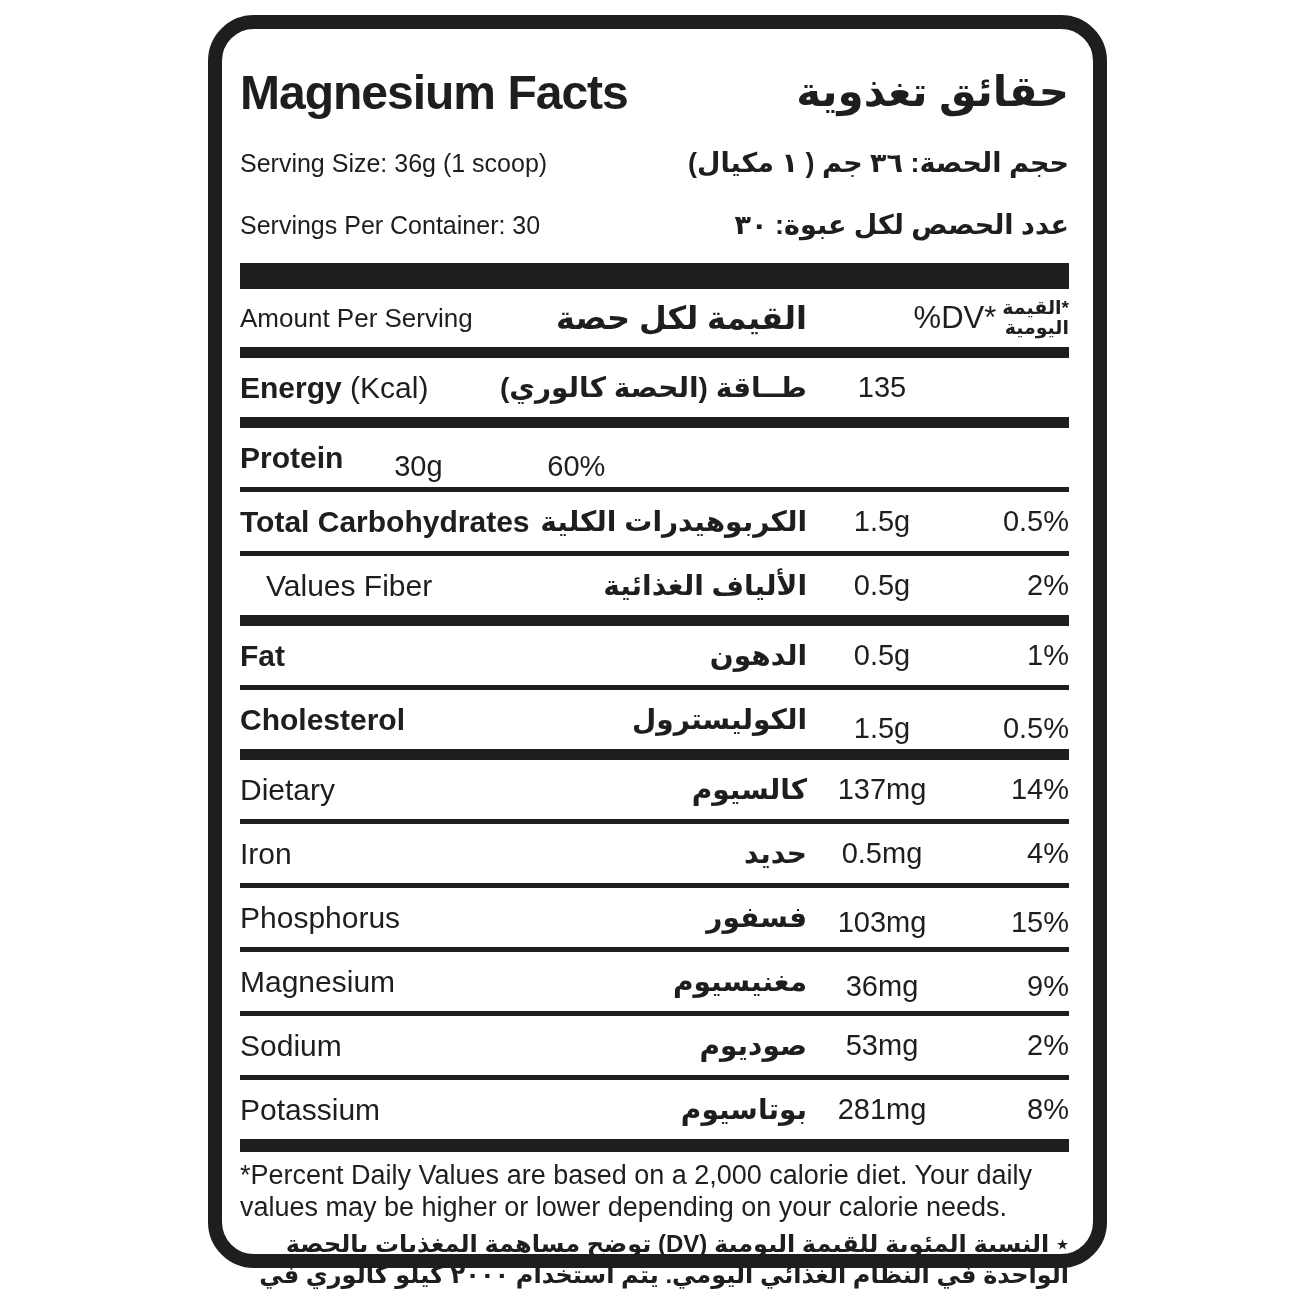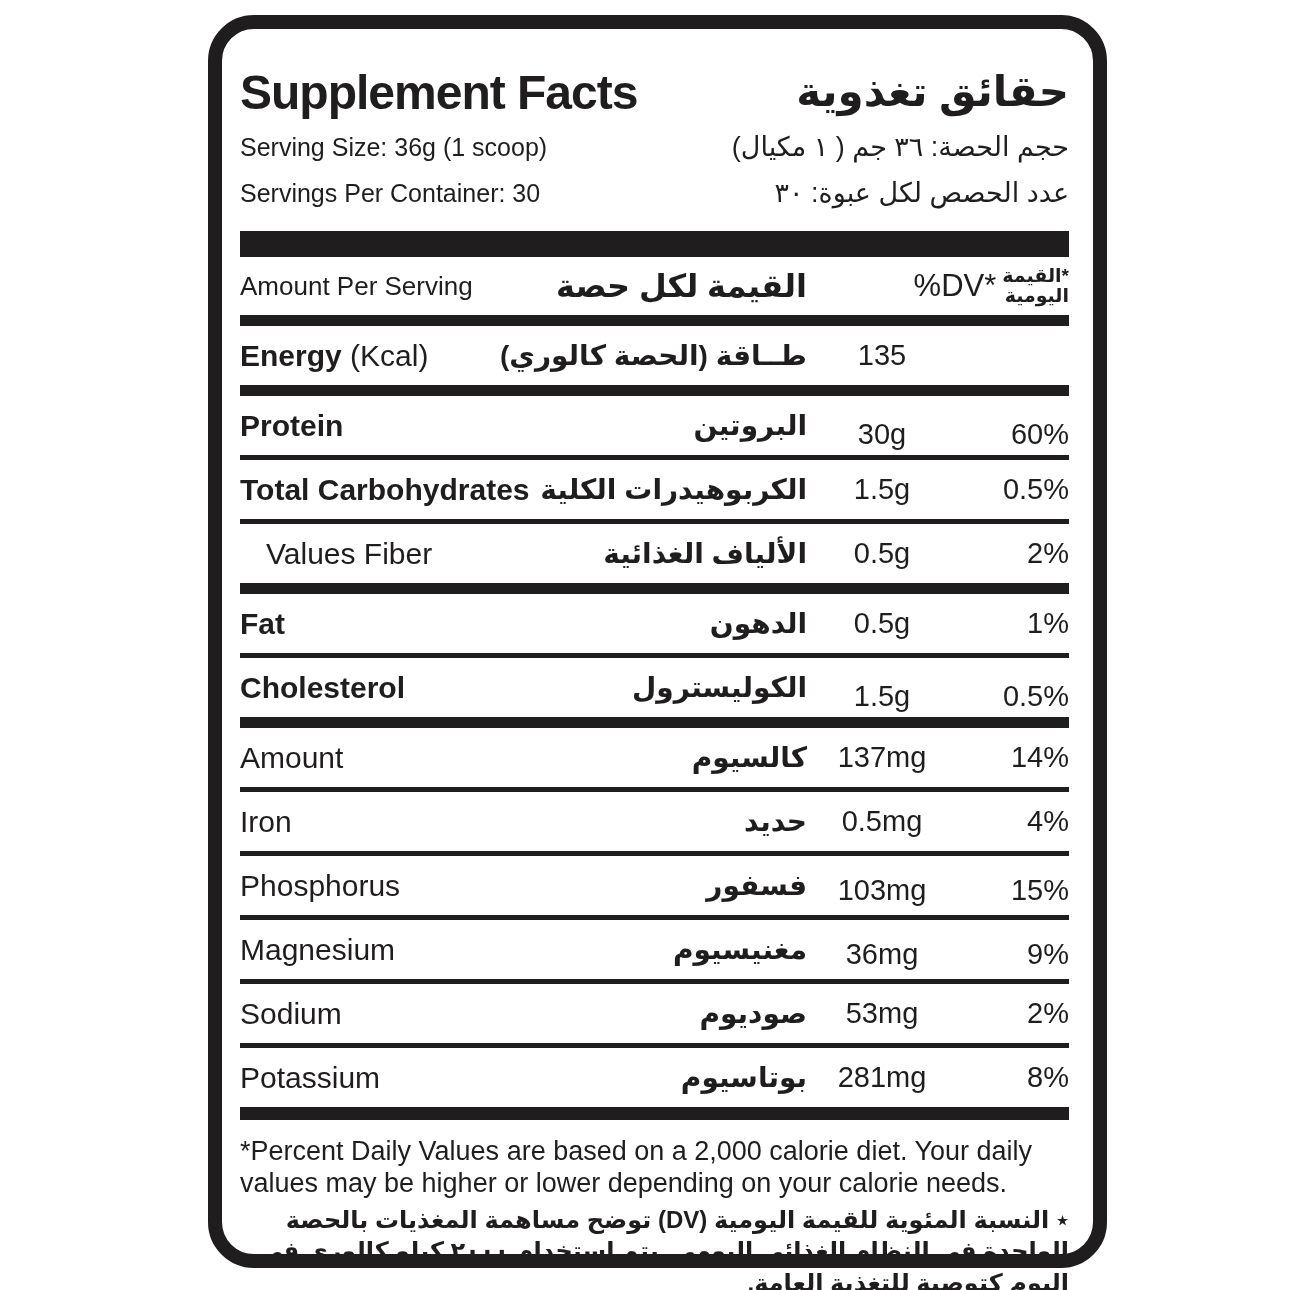--- a/index.html
+++ b/index.html
@@ -51,21 +51,21 @@
     line-height: 1.0;
     padding-top: 2px;
   }
   .serving-row {
     display: flex;
     justify-content: space-between;
     align-items: baseline;
     margin-top: 14px;
   }
   .serving-en { font-size: 25px; font-weight: normal; }
-  .serving-ar { font-size: 27px; font-weight: normal; }
+  .serving-ar { font-size: 27px; font-weight: bold; margin-top: 16px; }
   
   .band   { height: 26px; background: #201d1e; margin-top: 22px; }
   .rule-thin  { height: 5px;  background: #201d1e; }
   .rule-thick { height: 11px; background: #201d1e; }
   .rule-bar   { height: 13px; background: #201d1e; }
   
   .col-header {
     display: flex;
     align-items: center;
     height: 58px;
@@ -109,41 +109,41 @@
     font-weight: bold;
     font-size: 28px;
     padding-left: 8px;
   }
   .amt { width: 150px; text-align: center; font-size: 29px; }
   .dv  { width: 112px; text-align: right;  font-size: 29px; }
   .drop .amt, .drop .dv { position: relative; top: 9px; }
   .drop-sm .amt, .drop-sm .dv { position: relative; top: 5px; }
   
   .footer-en {
-    margin-top: 16px;
+    margin-top: 8px;
     font-size: 27px;
     line-height: 1.18;
   }
   .footer-ar {
     margin-top: 4px;
     font-size: 24px;
     font-weight: bold;
     line-height: 1.32;
     text-align: right;
   }
 </style>
 </head>
 <body>
 
 <div class="stage">
   <div class="card">
     <div class="content">
 
       <div class="title-row">
-        <div class="title-en">Supplement Facts</div>
+        <div class="title-en">Magnesium Facts</div>
         <div class="title-ar" dir="rtl">حقائق تغذوية</div>
       </div>
 
       <div class="serving-row">
         <div class="serving-en">Serving Size: 36g (1 scoop)</div>
         <div class="serving-ar" dir="rtl">حجم الحصة: ٣٦ جم ( ١ مكيال)</div>
       </div>
 
       <div class="serving-row">
         <div class="serving-en">Servings Per Container: 30</div>
@@ -165,21 +165,20 @@
       <div id="rows">
           <div class="row">
             <div class="n-en b"><span>Energy</span><span class="light"> (Kcal)</span></div>
             <div class="n-ar" dir="rtl">طــاقة (الحصة كالوري)</div>
             <div class="amt">135</div>
             <div class="dv"></div>
           </div>
           <div class="rule-thick"></div>
           <div class="row drop">
             <div class="n-en b"><span>Protein</span></div>
-            <div class="n-ar" dir="rtl">البروتين</div>
             <div class="amt">30g</div>
             <div class="dv">60%</div>
           </div>
           <div class="rule-thin"></div>
           <div class="row">
             <div class="n-en b"><span>Total Carbohydrates</span></div>
             <div class="n-ar" dir="rtl">الكربوهيدرات الكلية</div>
             <div class="amt">1.5g</div>
             <div class="dv">0.5%</div>
           </div>
@@ -199,21 +198,21 @@
           </div>
           <div class="rule-thin"></div>
           <div class="row drop">
             <div class="n-en b"><span>Cholesterol</span></div>
             <div class="n-ar" dir="rtl">الكوليسترول</div>
             <div class="amt">1.5g</div>
             <div class="dv">0.5%</div>
           </div>
           <div class="rule-thick"></div>
           <div class="row">
-            <div class="n-en"><span>Amount</span></div>
+            <div class="n-en"><span>Dietary</span></div>
             <div class="n-ar" dir="rtl">كالسيوم</div>
             <div class="amt">137mg</div>
             <div class="dv">14%</div>
           </div>
           <div class="rule-thin"></div>
           <div class="row">
             <div class="n-en"><span>Iron</span></div>
             <div class="n-ar" dir="rtl">حديد</div>
             <div class="amt">0.5mg</div>
             <div class="dv">4%</div>

